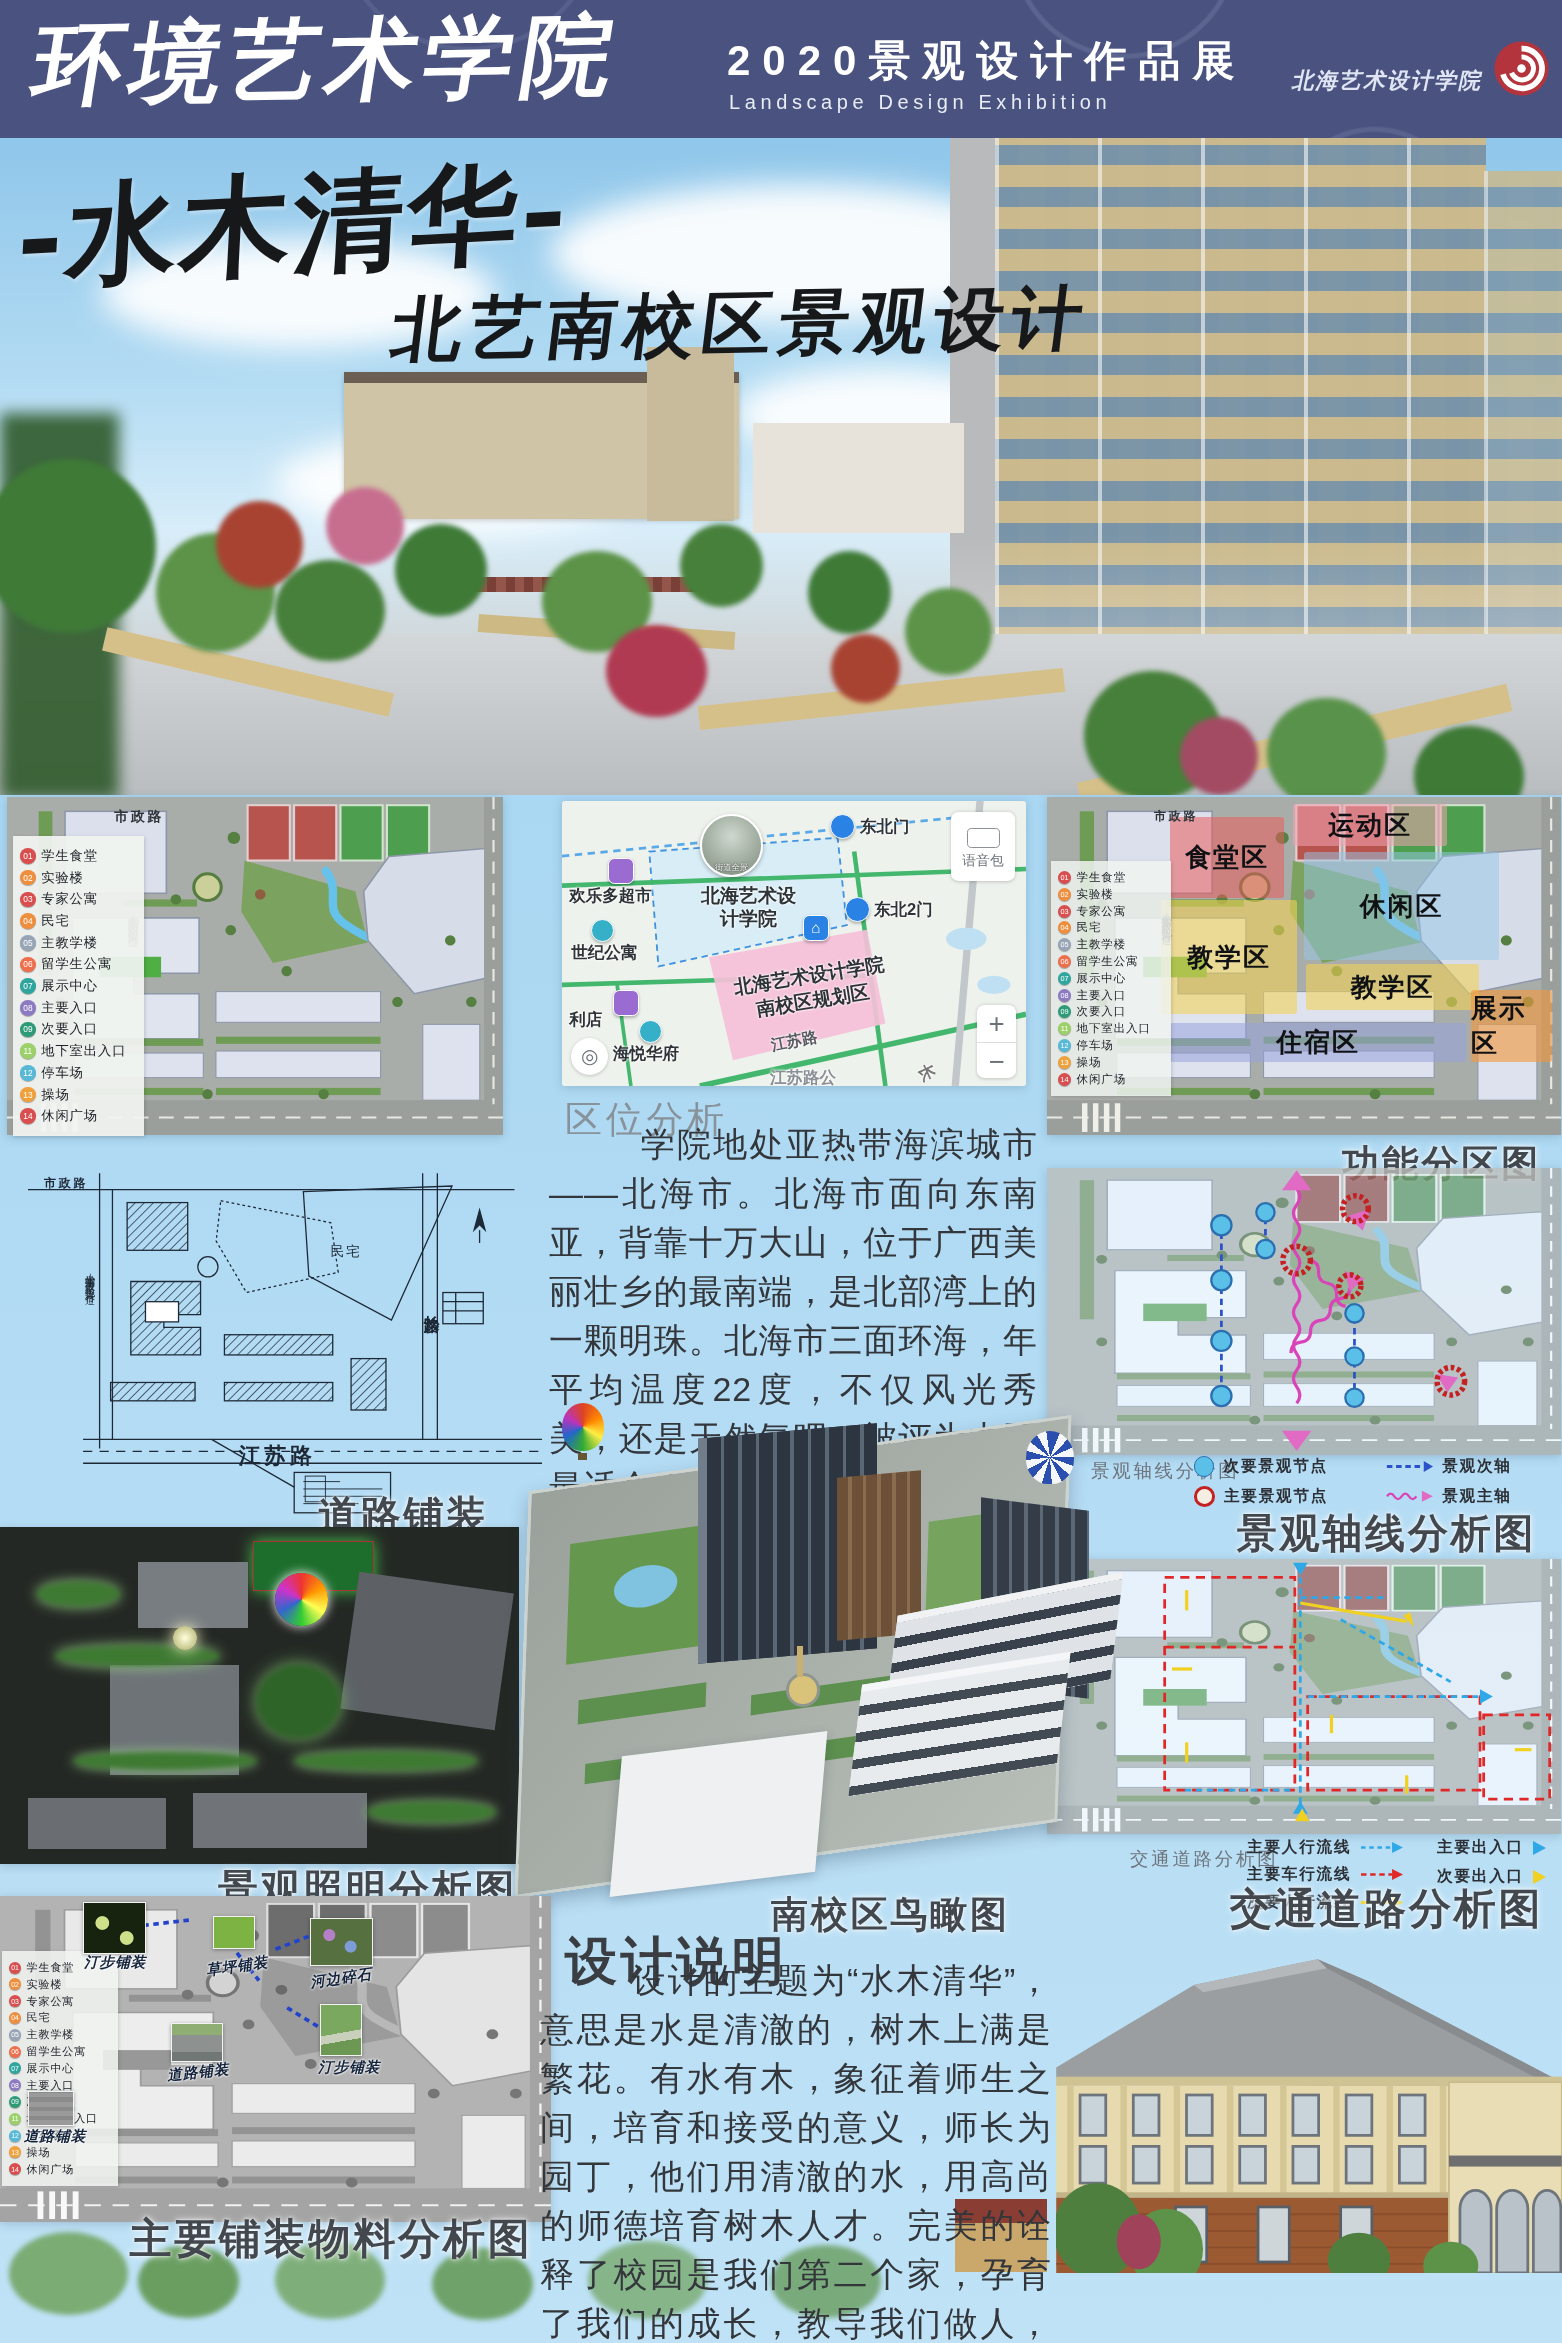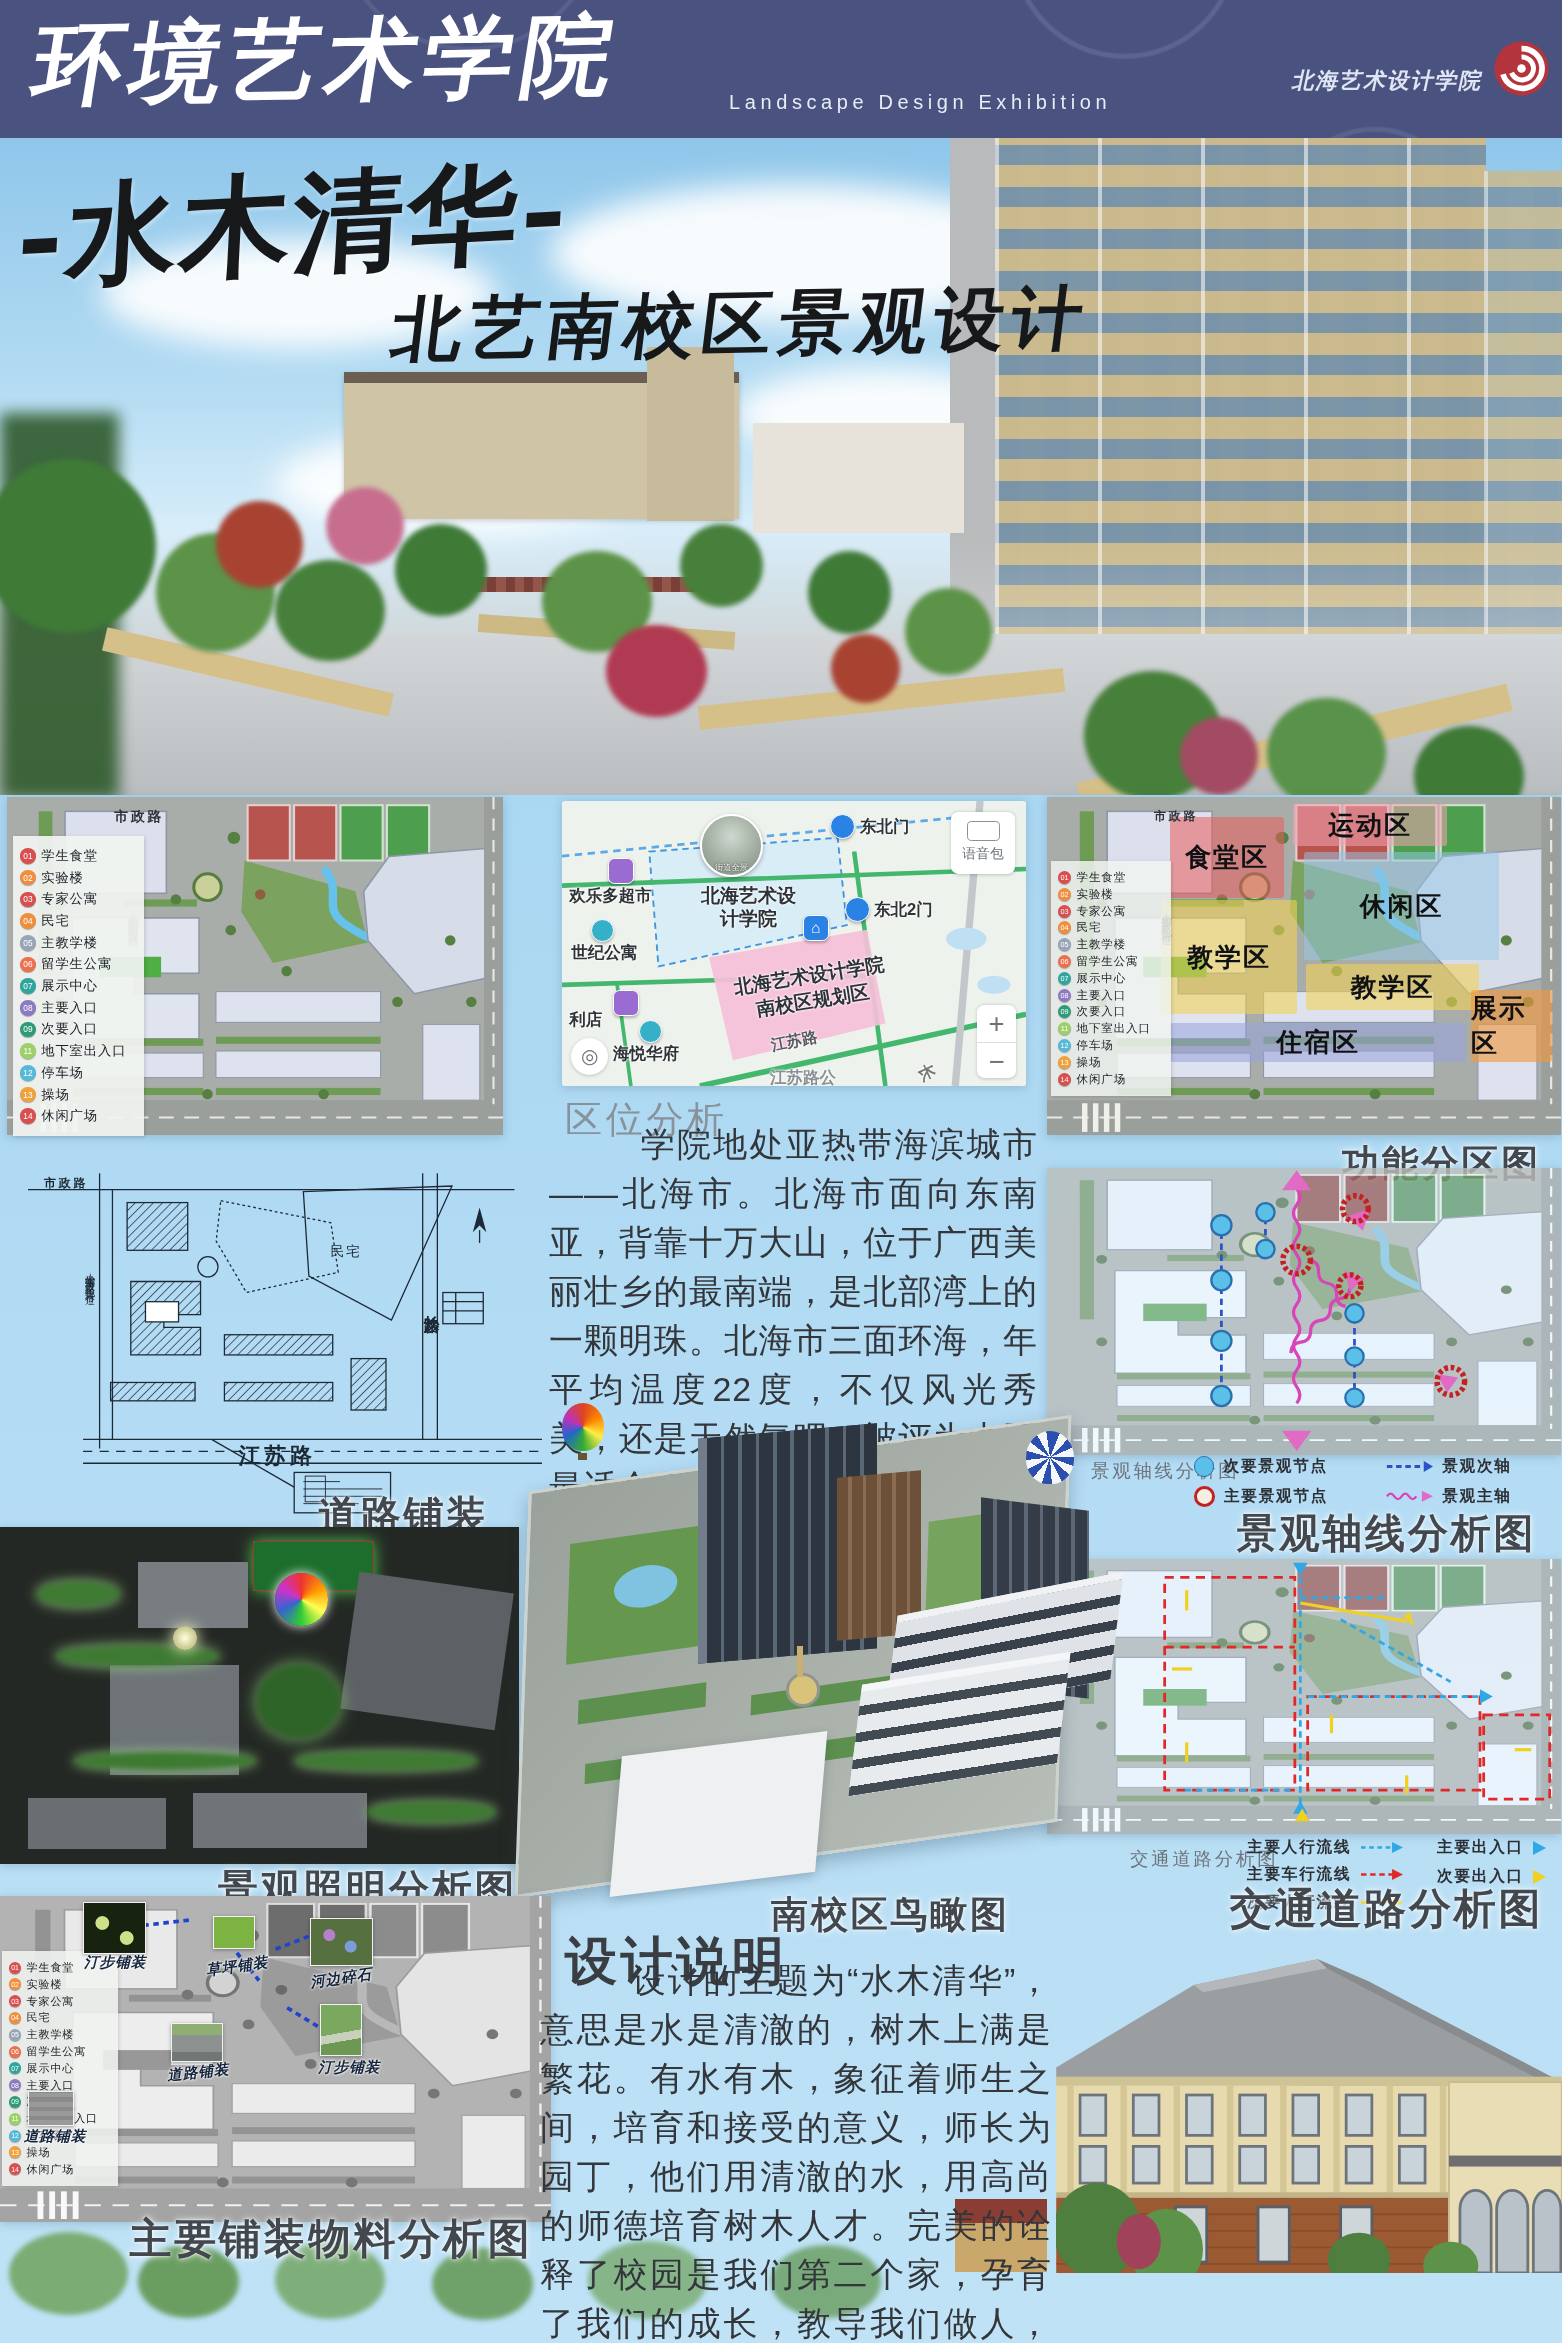--- a/index.html
+++ b/index.html
@@ -122,20 +122,21 @@
   <rect x="452" y="0" width="18" height="300" fill="#9a9f9b"></rect>
   <line x1="461" y1="0" x2="461" y2="300" stroke="#e8e8e2" stroke-width="2" stroke-dasharray="12 9"></line>
 </g>
 </defs>
 </svg>
 
 <div class="poster">
 
   <div class="bar" style="top:0;height:138px">
     <div class="abs brush hdr-school">环境艺术学院</div>
+    <div class="abs hdr-title">2020景观设计作品展</div>
     <div class="abs hdr-sub">Landscape Design Exhibition</div>
     <div class="abs hdr-logo-text">北海艺术设计学院</div>
     <svg class="abs" style="left:1493px;top:40px" width="57" height="57" viewBox="0 0 40 40">
       <circle cx="20" cy="20" r="19" fill="#b3343c"></circle>
       <path d="M20,6 a14,14 0 1,1 -13,18" stroke="#fff" stroke-width="4" fill="none"></path>
       <path d="M20,12 a8,8 0 1,1 -7,11" stroke="#fff" stroke-width="3.5" fill="none"></path>
       <circle cx="20" cy="20" r="3" fill="#fff"></circle>
     </svg>
   </div>
 
@@ -276,21 +277,21 @@
     <div class="mk mk-teal" style="left:29px;top:118px"></div>
     <div class="abs map-lbl" style="left:9.2px;top:141px">世纪公寓</div>
     <div class="mk mk-purple" style="left:51px;top:189px"></div>
     <div class="abs map-lbl" style="left:7.3px;top:208px">利店</div>
     <div class="mk mk-teal" style="left:77px;top:219px"></div>
     <div class="abs map-lbl" style="left:51px;top:242px">海悦华府</div>
     <div class="abs map-lbl" style="left:171px;top:163px;width:156px;font-size:19px;white-space:normal;text-align:center;line-height:1.3;transform:rotate(-9deg)">北海艺术设计学院南校区规划区</div>
     <div class="abs map-lbl" style="left:209px;top:230px;font-size:15.6px;color:#555b60;transform:rotate(-11deg)">江苏路</div>
     <div class="abs map-lbl" style="left:208px;top:266px;font-size:16.5px;color:#8a9096">江苏路公</div>
     <div class="abs map-lbl" style="left:356px;top:261px;font-size:16.5px;color:#777;transform:rotate(65deg)">长</div>
-    <div class="map-btn" style="left:389px;top:11px;width:64px;height:53px;padding-top:9px">
+    <div class="map-btn" style="left:389px;top:11px;width:64px;height:53px;padding-top:16px">
       <div style="width:31px;height:18.4px;border:1.8px solid #8a9096;border-radius:4.6px;margin:0 auto"></div>
       <div style="font-size:13.8px;margin-top:3.7px">语音包</div>
     </div>
     <div class="map-btn" style="left:415px;top:204px;width:39px;height:73px;font-size:27.5px;line-height:37px">
       <div style="border-bottom:0.9px solid #ddd">+</div>
       <div>−</div>
     </div>
     <div class="map-btn" style="left:9.2px;top:237px;width:37px;height:37px;border-radius:50%;font-size:20px;line-height:37px">◎</div>
   </div>
 

